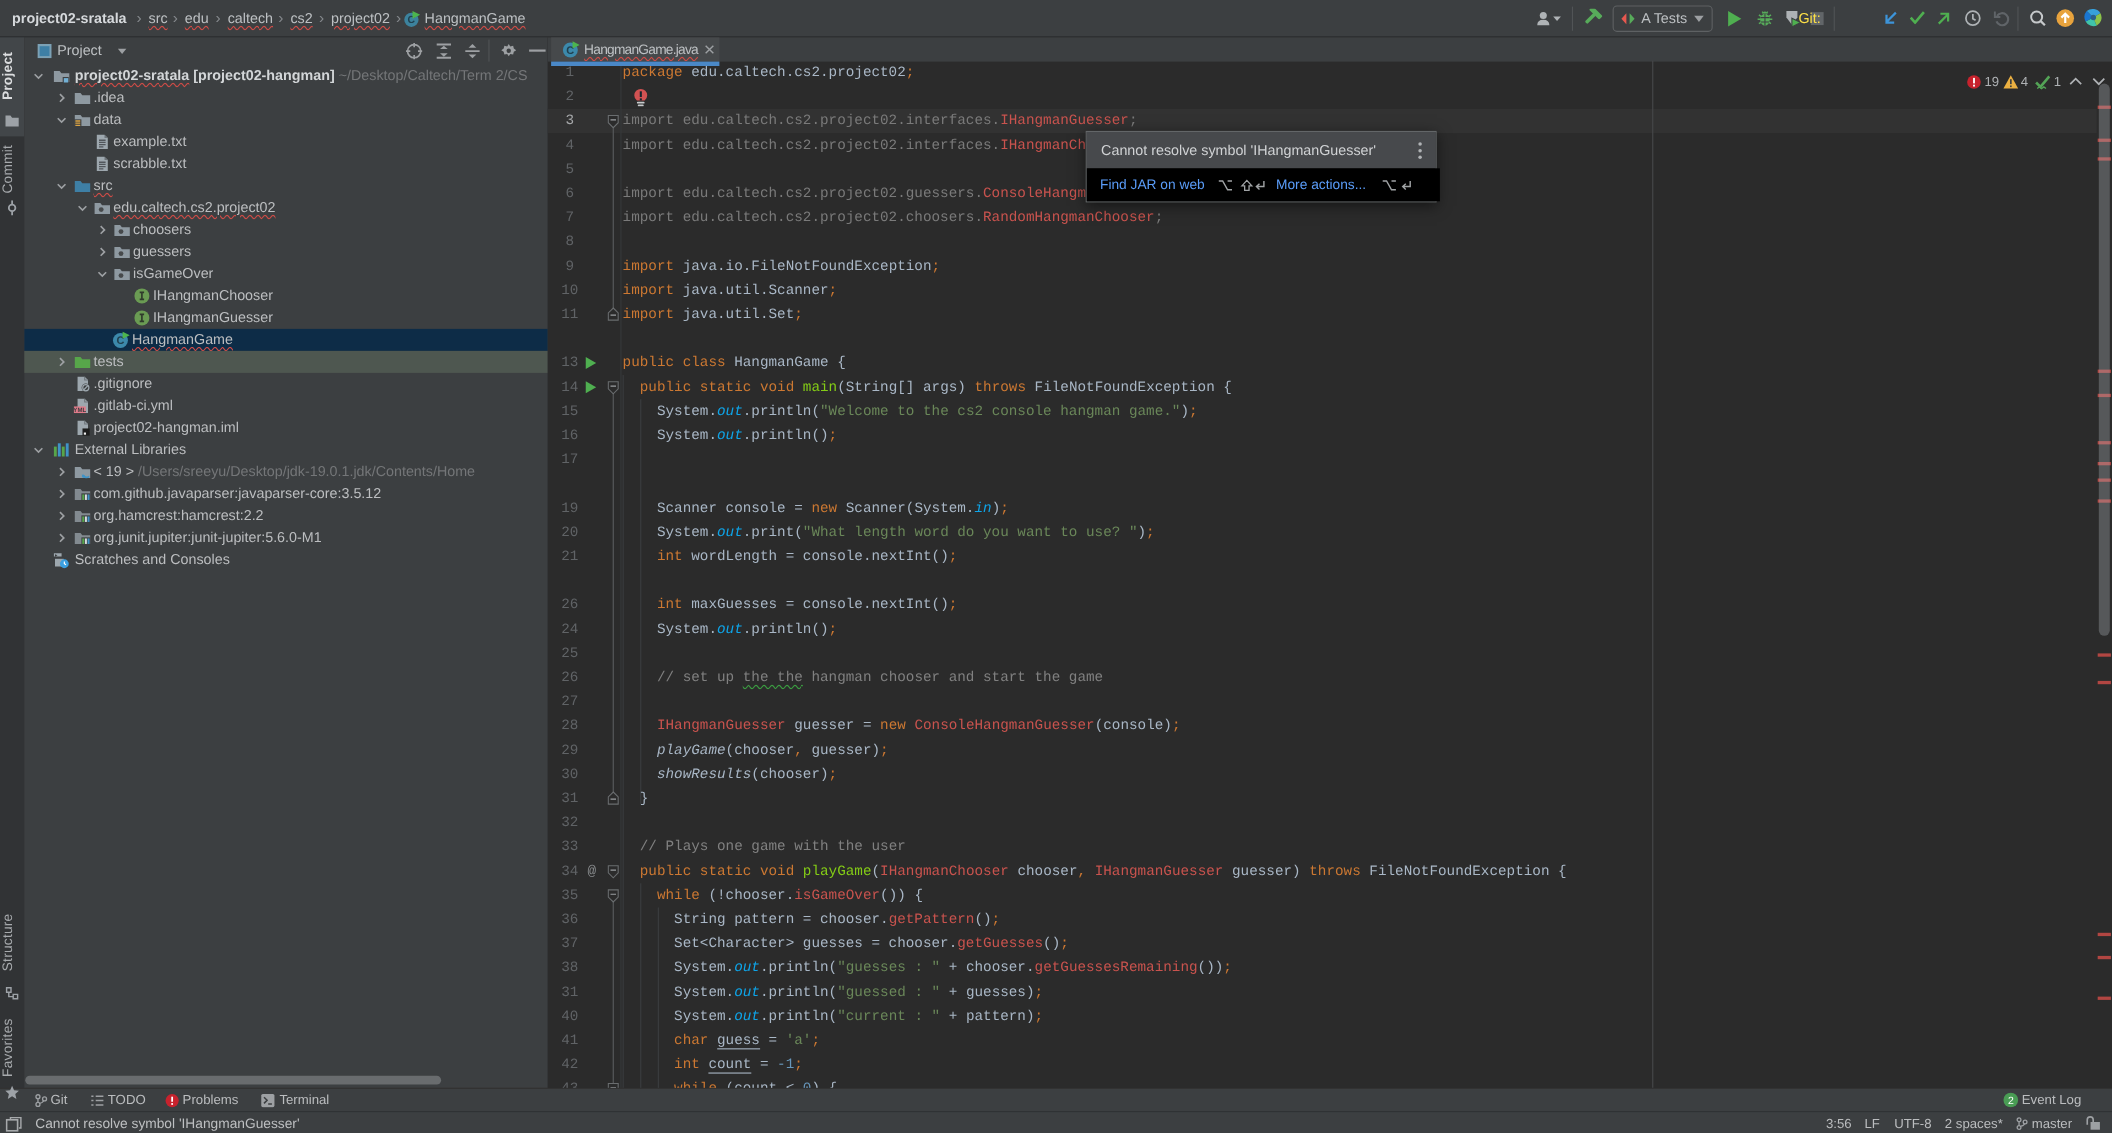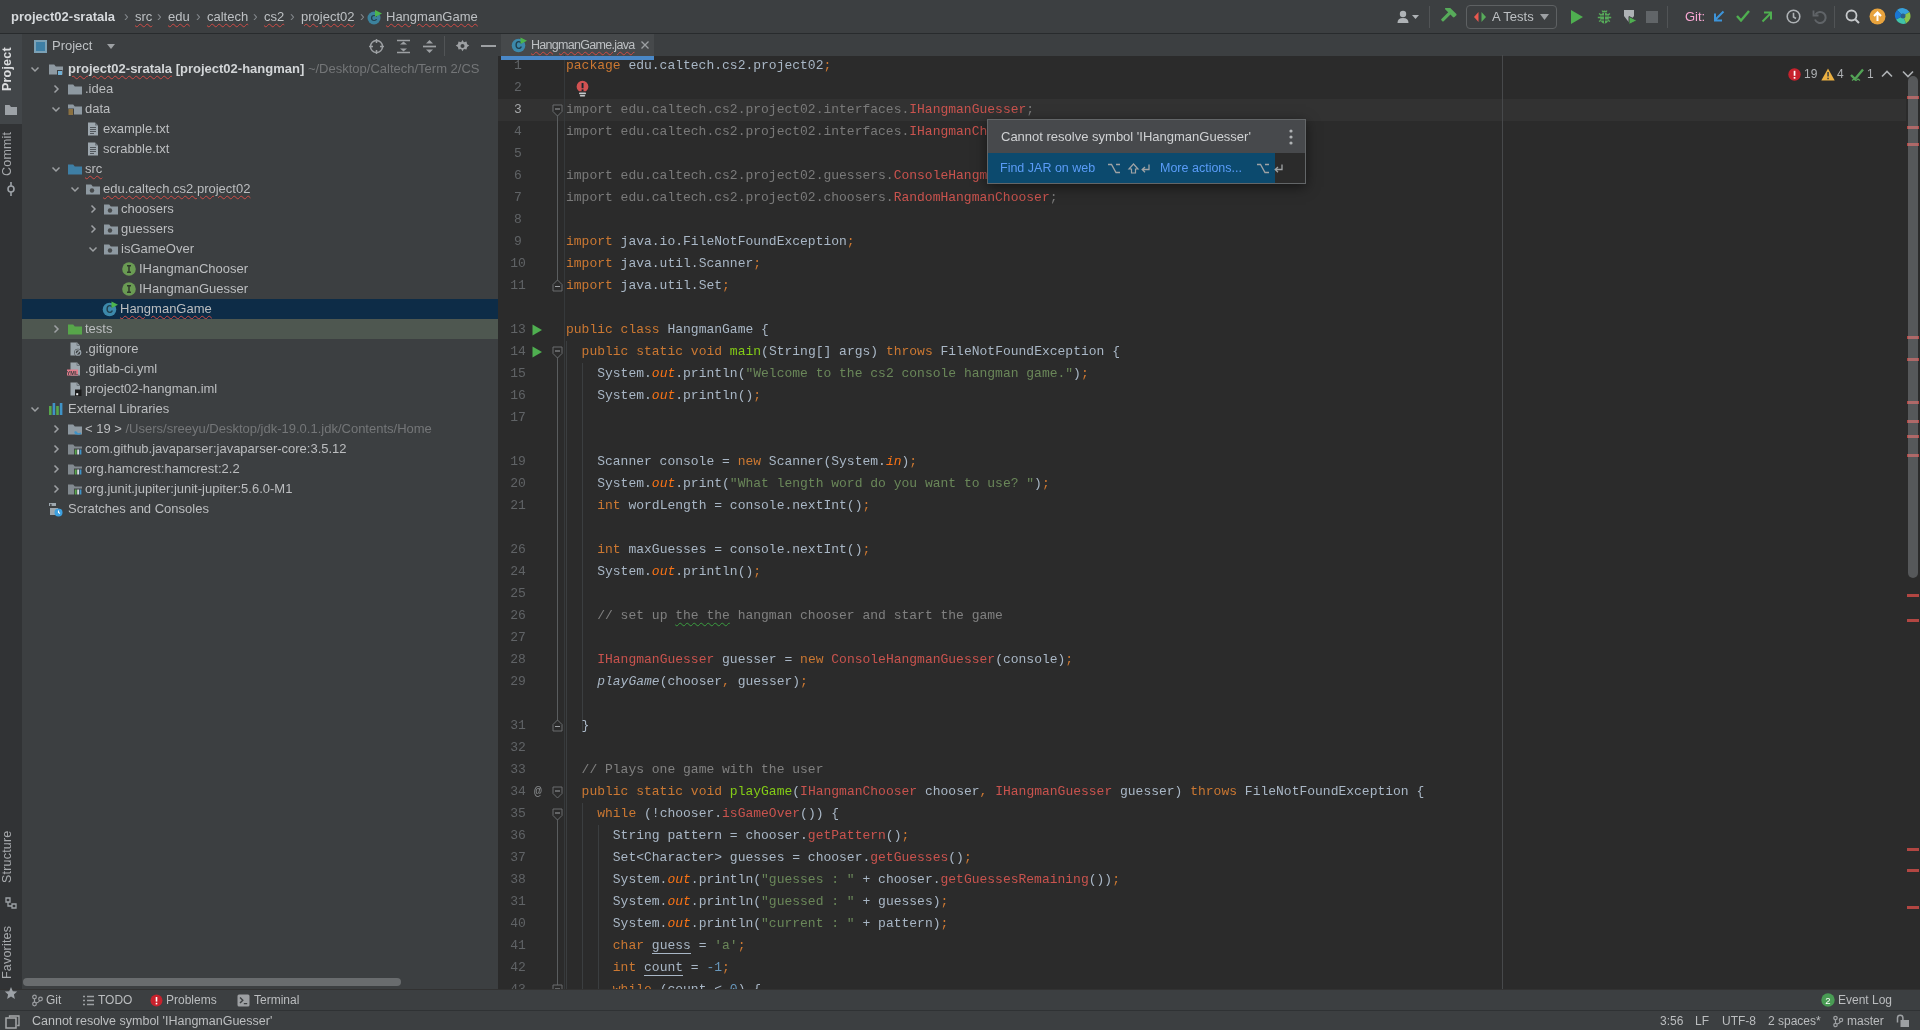--- a/index.html
+++ b/index.html
@@ -20,21 +20,21 @@
 .tt{position:absolute;top:0;height:20px;line-height:20px}
 .dim{color:#747678}
 
 #edarea{position:absolute;top:34px;left:498px;width:1422px;height:955px;background:#2b2b2b}
 #tabbar{position:absolute;top:0;left:0;width:1422px;height:22px;background:#3c3f41}
 #lines{position:absolute;top:21px;left:0;width:1422px;height:934px;overflow:hidden}
 .line{position:absolute;left:0;width:1422px;height:22px;line-height:22px;font-family:"Liberation Mono",monospace;font-size:13px;color:#a9b7c6;white-space:pre}
 .ln{position:absolute;left:0;top:0;width:40px;text-align:center;color:#606366;font-size:13px}
 .cd{position:absolute;left:68px;top:0}
 .k{color:#cc7832}.s{color:#6a8759}.cm{color:#808080}.e{color:#c9534e}.gi{color:#7a7a7a}
-.nu{color:#6897bb}.m{color:#84cc16}.sf{color:#f97316;font-style:italic}.it{font-style:italic}
+.nu{color:#6897bb}.m{color:#84cc16}.sf{color:#0ea5e9;font-style:italic}.it{font-style:italic}
 .ul{border-bottom:1px solid #a9b7c6}
 
 #btoolbar{position:absolute;top:989px;left:0;width:1920px;height:21px;background:#3c3f41;border-top:1px solid #323232}
 #statusbar{position:absolute;top:1010px;left:0;width:1920px;height:20px;background:#3c3f41;border-top:1px solid #2f3234}
 .bbt{position:absolute;top:0;height:20px;line-height:20px;font-size:12px;color:#bbbdbf}
 svg{display:block}
 </style></head>
 <body>
 <div id="root">
 <div id="topbar">
@@ -107,21 +107,21 @@
           <path d="M2 2 H12 V8 L7 14.5 L2 8 Z" fill="#aeb2b5"></path>
           <path d="M7 8.5 L15 12.5 L7 16.5 Z" fill="#4faf50" stroke="#3c3f41" stroke-width="1"></path>
         </svg>
       </span>
 <span class="abs" style="left:1646px;top:11px">
         <svg width="12" height="12">
           <rect width="12" height="12" fill="#616568"></rect>
         </svg>
       </span>
 <span class="abs" style="left:1667px;top:6px;width:1px;height:22px;background:#515456"></span>
-<span class="bc" style="left:1685px;color:#f9a8d4">Git:</span>
+<span class="bc" style="left:1635px;color:#fde047">Git:</span>
 <span class="abs" style="left:1712px;top:10px">
         <svg width="13" height="13">
           <path d="M11.5 1.5 L3 10 M3 3.5 V10.5 H10" stroke="#3d94d9" stroke-width="2" fill="none"></path>
         </svg>
       </span>
 <span class="abs" style="left:1736px;top:10px">
         <svg width="14" height="12">
           <path d="M1 6 L5 10.5 L13 1" stroke="#4faf50" stroke-width="2.4" fill="none"></path>
         </svg>
       </span>
@@ -606,20 +606,21 @@
 <div class="line" style="top:396px"><span class="ln" style="">19</span><span class="cd">    Scanner console = <span class="k">new</span> Scanner(System.<span class="sf">in</span>)<span class="k">;</span></span></div>
 <div class="line" style="top:418px"><span class="ln" style="">20</span><span class="cd">    System.<span class="sf">out</span>.print(<span class="s">"What length word do you want to use? "</span>)<span class="k">;</span></span></div>
 <div class="line" style="top:440px"><span class="ln" style="">21</span><span class="cd">    <span class="k">int</span> wordLength = console.nextInt()<span class="k">;</span></span></div>
 <div class="line" style="top:484px"><span class="ln" style="">26</span><span class="cd">    <span class="k">int</span> maxGuesses = console.nextInt()<span class="k">;</span></span></div>
 <div class="line" style="top:506px"><span class="ln" style="">24</span><span class="cd">    System.<span class="sf">out</span>.println()<span class="k">;</span></span></div>
 <div class="line" style="top:528px"><span class="ln" style="">25</span><span class="cd"></span></div>
 <div class="line" style="top:550px"><span class="ln" style="">26</span><span class="cd">    <span class="cm">// set up <span class="sqg">the the</span> hangman chooser and start the game</span></span></div>
 <div class="line" style="top:572px"><span class="ln" style="">27</span></div>
 <div class="line" style="top:594px"><span class="ln" style="">28</span><span class="cd">    <span class="e">IHangmanGuesser</span> guesser = <span class="k">new</span> <span class="e">ConsoleHangmanGuesser</span>(console)<span class="k">;</span></span></div>
 <div class="line" style="top:616px"><span class="ln" style="">29</span><span class="cd">    <span class="it">playGame</span>(chooser<span class="k">,</span> guesser)<span class="k">;</span></span></div>
+<div class="line" style="top:638px"><span class="ln" style="">30</span><span class="cd">    <span class="it">showResults</span>(chooser)<span class="k">;</span></span></div>
 <div class="line" style="top:660px"><span class="ln" style="">31</span><span class="abs" style="left:54px;top:4px"><svg width="11" height="13">
               <path d="M5.5 1 L10 5.5 V12 H1 V5.5 Z" fill="#2b2b2b" stroke="#6a6d6f" stroke-width="1"></path>
               <path d="M3 7.5 h5" stroke="#9da0a3" stroke-width="1"></path>
             </svg></span><span class="cd">  }</span></div>
 <div class="line" style="top:682px"><span class="ln" style="">32</span><span class="cd"></span></div>
 <div class="line" style="top:704px"><span class="ln" style="">33</span><span class="cd">  <span class="cm">// Plays one game with the user</span></span></div>
 <div class="line" style="top:726px"><span class="ln" style="">34</span><span class="abs" style="left:33px;top:0;width:14px;text-align:center;color:#888b8d;font-family:'Liberation Mono',monospace;font-size:13px">@</span><span class="abs" style="left:54px;top:5px"><svg width="11" height="13">
               <path d="M1 1 h9 v6.5 L5.5 12 L1 7.5 Z" fill="#2b2b2b" stroke="#6a6d6f" stroke-width="1"></path>
               <path d="M3 5 h5" stroke="#9da0a3" stroke-width="1"></path>
             </svg></span><span class="cd">  <span class="k">public static void</span> <span class="m">playGame</span>(<span class="e">IHangmanChooser</span> chooser<span class="k">,</span> <span class="e">IHangmanGuesser</span> guesser) <span class="k">throws</span> FileNotFoundException {</span></div>
@@ -694,21 +695,21 @@
 <div class="abs" style="left:0;top:0;width:317px;height:33px;background:#47494c">
 <span class="abs" style="left:13px;top:0;height:33px;line-height:33px;color:#d0d2d4">Cannot resolve symbol 'IHangmanGuesser'</span>
 <span class="abs" style="left:301px;top:9px">
           <svg width="4" height="16">
             <circle cx="2" cy="2" r="1.6" fill="#b0b3b5"></circle>
             <circle cx="2" cy="8" r="1.6" fill="#b0b3b5"></circle>
             <circle cx="2" cy="14" r="1.6" fill="#b0b3b5"></circle>
           </svg>
         </span>
 </div>
-<div class="abs" style="left:0;top:33px;width:287px;height:30px;background:#0c4a6e">
+<div class="abs" style="left:0;top:33px;width:321px;height:30px;background:#000000">
 <span class="abs" style="left:12px;top:0;height:30px;line-height:30px;font-size:12.5px;color:#5a9cf8">Find JAR on web</span>
 <span class="abs" style="left:119px;top:9px">
           <svg width="44" height="13">
 <path d="M1 2.5 h3.5 l4.5 8 h4 M9 2.5 h4" stroke="#a0a3a5" stroke-width="1.3" fill="none"></path>
 <path d="M22 7 l4.5 -5 l4.5 5 h-2.5 v4 h-4 v-4 Z" stroke="#a0a3a5" stroke-width="1.2" fill="none"></path>
 <path d="M42 2.5 v5 h-6.5 M38 5 l-2.8 2.6 l2.8 2.6" stroke="#a0a3a5" stroke-width="1.3" fill="none"></path>
 </svg>
         </span>
 <span class="abs" style="left:172px;top:0;height:30px;line-height:30px;font-size:12.5px;color:#5a9cf8">More actions...</span>
 <span class="abs" style="left:268px;top:9px">

